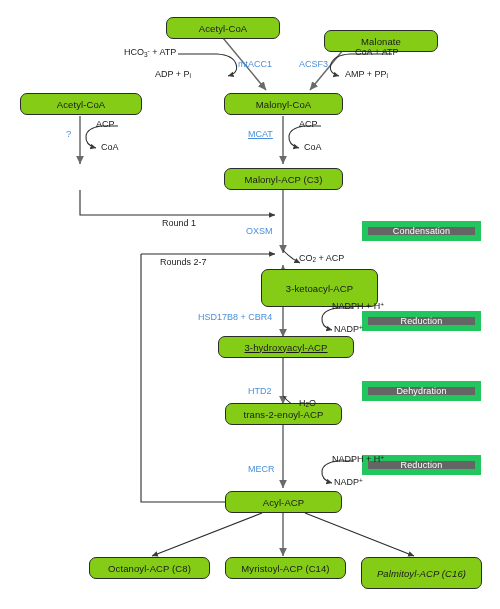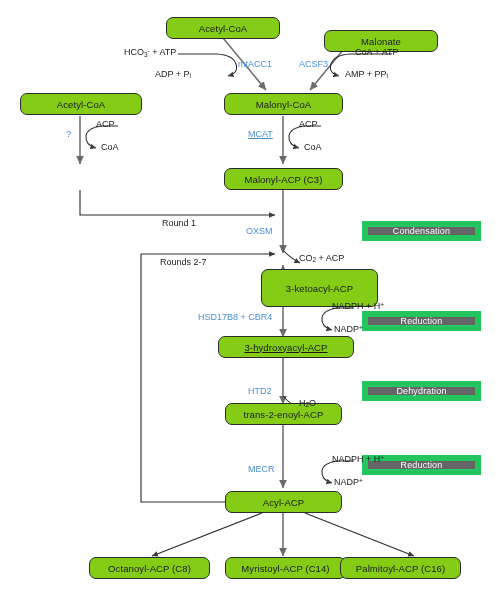--- a/index.html
+++ b/index.html
@@ -131,21 +131,21 @@
   <div class="nodebox" style="left:218px; top:336px; width:136px; height:22px;text-decoration:underline;">3-hydroxyacyl-ACP</div>
 
   <div class="nodebox" style="left:225px; top:403px; width:117px; height:22px;">trans-2-enoyl-ACP</div>
 
   <div class="nodebox" style="left:225px; top:491px; width:117px; height:22px;">Acyl-ACP</div>
 
   <div class="nodebox" style="left:89px; top:557px; width:121px; height:22px;">Octanoyl-ACP (C8)</div>
 
   <div class="nodebox" style="left:225px; top:557px; width:121px; height:22px;">Myristoyl-ACP (C14)</div>
 
-  <div class="nodebox" style="left:340px; top:557px; width:121px; height:22px;">Palmitoyl-ACP (C16)</div>
+  <div class="nodebox" style="left:361px; top:557px; width:121px; height:32px;font-style:italic;">Palmitoyl-ACP (C16)</div>
 
   <div class="phasebox" style="left:362px; top:221px; width:119px; height:20px;">Condensation</div>
 
   <div class="phasebox" style="left:362px; top:311px; width:119px; height:20px;">Reduction</div>
 
   <div class="phasebox" style="left:362px; top:381px; width:119px; height:20px;">Dehydration</div>
 
   <div class="phasebox" style="left:362px; top:455px; width:119px; height:20px;">Reduction</div>
 
   <div class="enz" style="left:238px; top:60px;">mtACC1</div>

